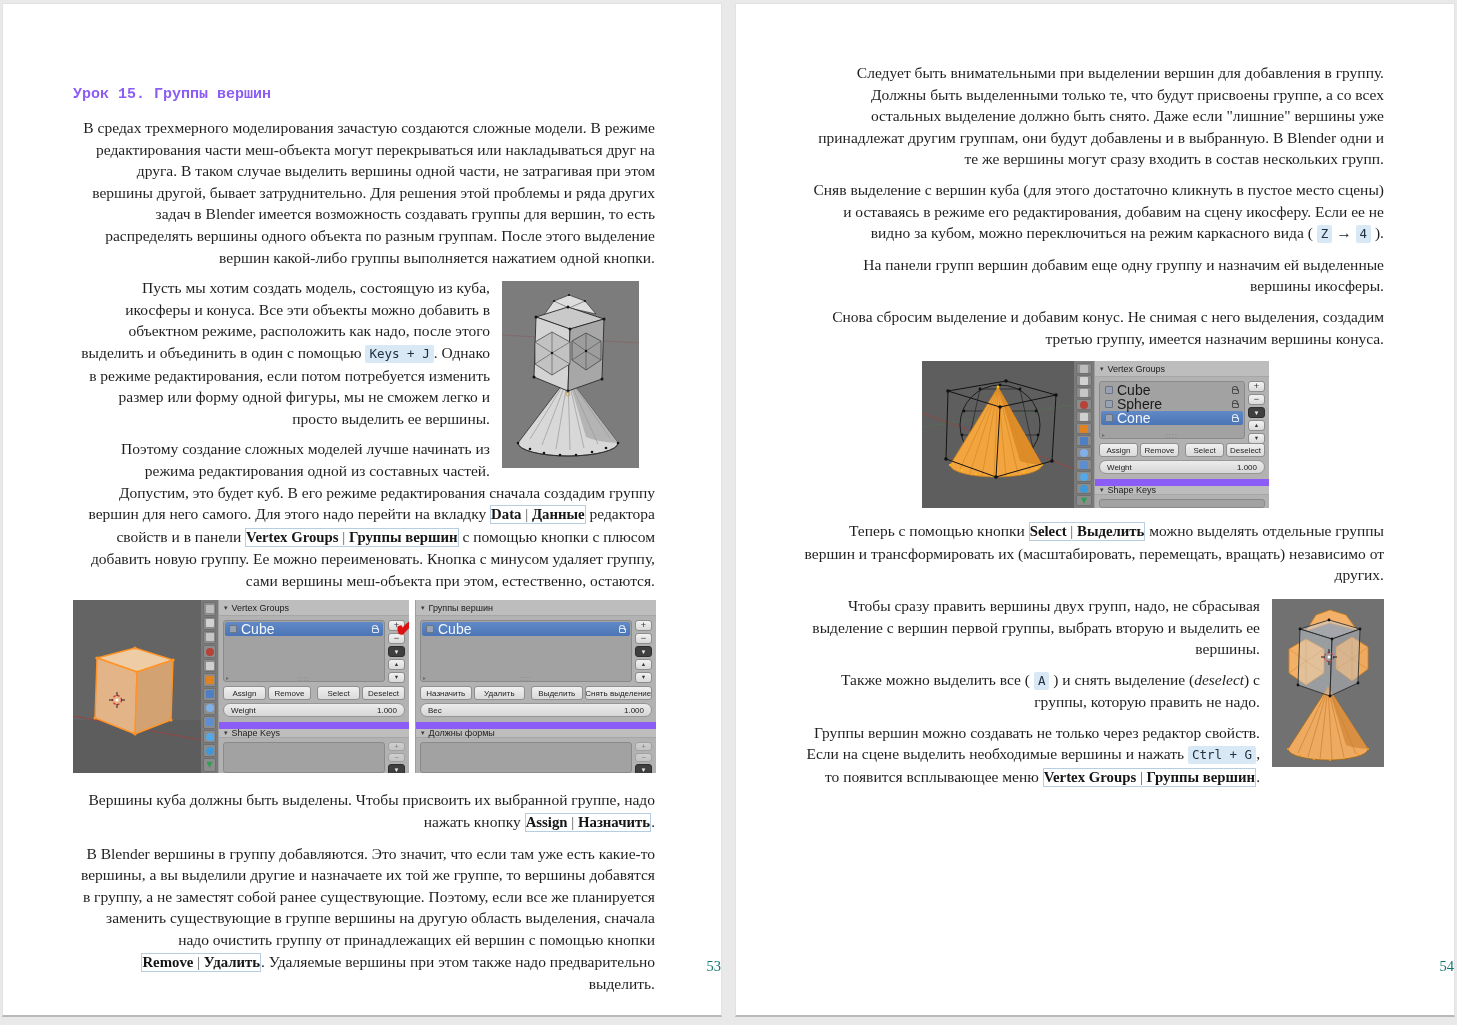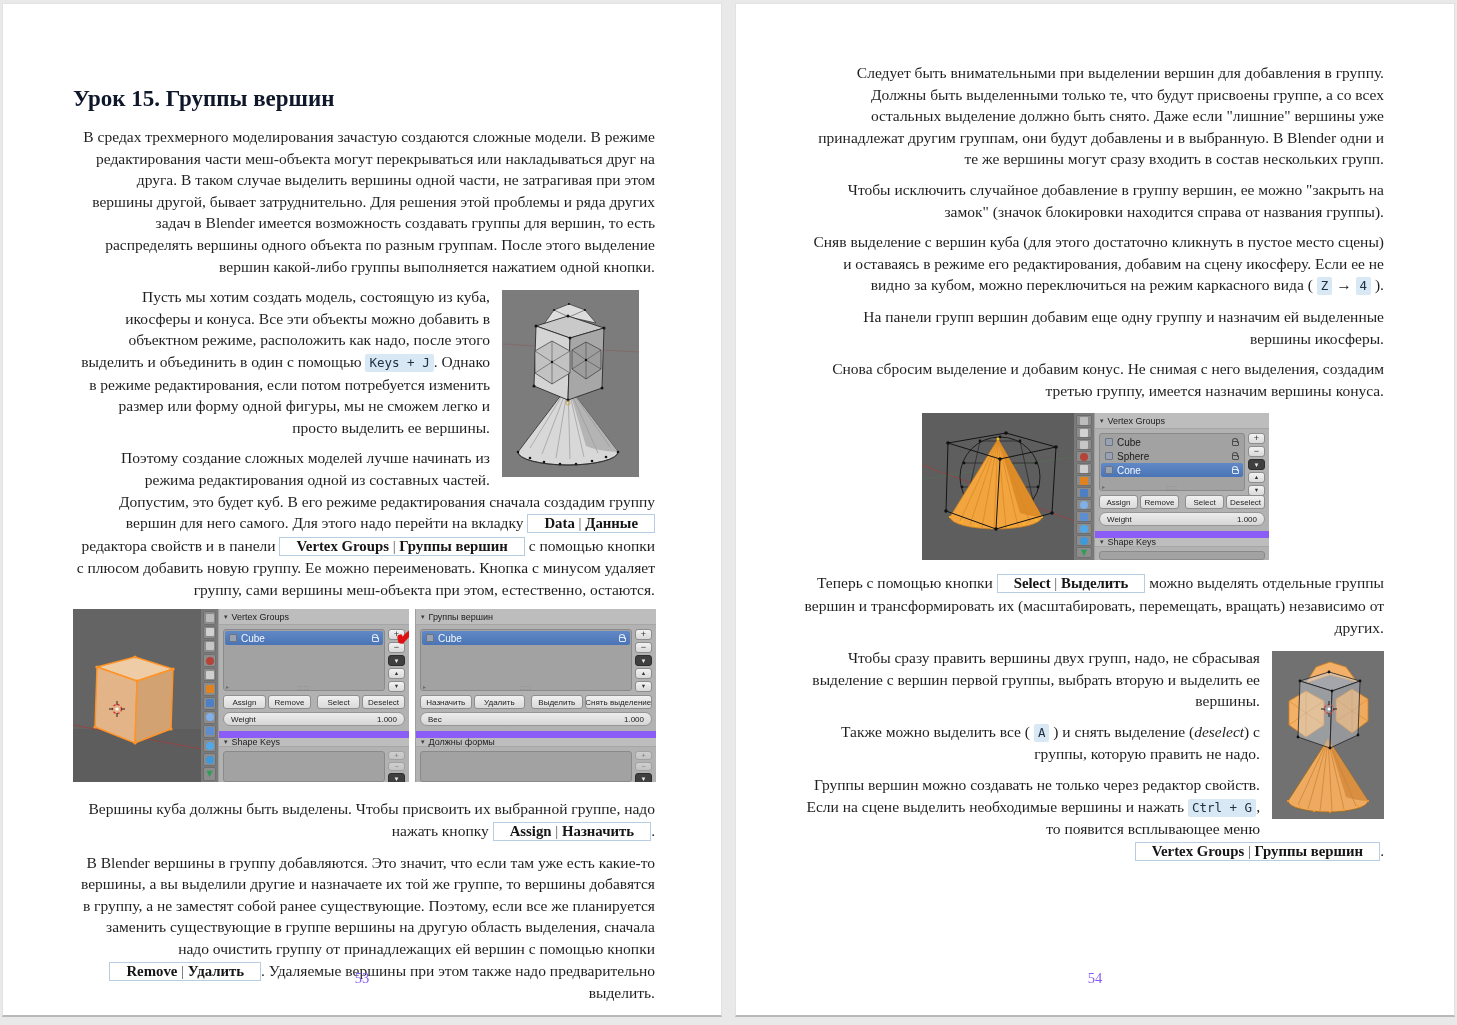--- a/index.html
+++ b/index.html
@@ -11,39 +11,39 @@
     color:#1f1f1f;
   }
   .page {
     position:absolute; top:3px; height:1014px; background:#ffffff;
     border:1px solid #e2e2e2; border-bottom:2px solid #b9b9b9;
   }
   #page-left  { left:2px;   width:720px; padding:58px 66px 0 70px; }
   #page-right { left:735px; width:720px; padding:58px 70px 0 66px; }
 
   h1.title {
-    font-family:Liberation Serif, serif;
-    font-size:23px; font-weight:bold; color:#0f172a;
+    font-family:Liberation Mono, monospace;
+    font-size:15px; font-weight:bold; color:#8b5cf6;
     margin:24px 0 14px;
   }
   p.body-par { margin:0 0 9px; font-size:15.5px; line-height:21.6px; text-align:right; }
 
   .kbd {
     font-family:"DejaVu Sans Mono","Liberation Mono",monospace;
     font-size:12.5px; background:#d8e8f4; color:#203040;
     padding:1px 4px 2px; border-radius:2px; white-space:nowrap;
   }
   .btnref {
-    border:1px solid #b6cde2; background:#fff; padding:0 16px 1px;
+    border:1px solid #b6cde2; background:#fff; padding:0 0 1px;
     white-space:nowrap; font-size:14.8px;
   }
   .btnref b { font-weight:bold; color:#151515; }
   .btnref .sep { color:#555; font-weight:normal; }
 
-  .pagenum { position:absolute; bottom:28px; left:0; right:0; text-align:center; font-size:14.5px; color:#8b5cf6; }
+  .pagenum { position:absolute; bottom:40px; left:0; right:0; text-align:right; font-size:14.5px; color:#0f766e; }
 
   
   .float-img { float:right; margin:4px 16px 8px 12px; }
   .float-img svg { display:block; }
 
   
   .bfig { display:flex; background:#fff; }
   #fig1 { width:583px; height:173px; margin:6px 0 16px; clear:both; }
   #fig2 { width:347px; height:147px; margin:12px 0 12px 120px; }
   .vp { position:relative; flex:none; }
@@ -78,21 +78,21 @@
   .bp-main { flex:1; padding:4px 4px 0; display:flex; flex-direction:column; min-height:0; }
   .bp-listwrap { display:flex; gap:3px; position:relative; flex:none; }
   #fig1 .bp-listwrap { height:62px; }
   #fig2 .bp-listwrap { height:58px; }
   .bp-list {
     flex:1; background:#a2a2a2; border:1px solid #8a8a8a; border-radius:3px;
     position:relative; overflow:hidden; padding-top:1px;
   }
   .bp-row { height:14px; display:flex; align-items:center; gap:4px; padding:0 4px; margin:0 1px; }
   .bp-row.selected { background:linear-gradient(#6189c7,#4a74b5); color:#f4f7fb; border-radius:2px; }
-  .bp-row-label { font-size:10px; }
+  .bp-row-label { font-size:14px; }
   .vg-icon { width:8px; height:8px; background:#99a2b2; border:1px solid #6b7480; border-radius:1px; flex:none; }
   .mini-lock { margin-left:auto; position:relative; width:7px; height:5px;
     border:1px solid #4d4d4d; border-radius:1px; margin-top:3px; flex:none; }
   .bp-row.selected .mini-lock { border-color:#dde6f2; }
   .mini-lock::before { content:""; position:absolute; left:-1px; top:-4px; width:4px; height:4px;
     border:1px solid #4d4d4d; border-bottom:none; border-radius:3px 3px 0 0; }
   .bp-row.selected .mini-lock::before { border-color:#dde6f2; }
   .bp-corner { position:absolute; left:2px; bottom:0; font-size:6px; color:#6e6e6e; }
   .bp-grip { position:absolute; left:50%; bottom:-1px; transform:translateX(-50%);
     font-size:7px; letter-spacing:1px; color:#7c7c7c; }
@@ -391,21 +391,20 @@
 
   <p class="body-par">Вершины куба должны быть выделены. Чтобы присвоить их выбранной группе, надо нажать кнопку <span class="btnref"><b>Assign</b><span class="sep"> | </span><b>Назначить</b></span>.</p>
   <p class="body-par">В Blender вершины в группу добавляются. Это значит, что если там уже есть какие-то вершины, а вы выделили другие и назначаете их той же группе, то вершины добавятся в группу, а не заместят собой ранее существующие. Поэтому, если все же планируется заменить существующие в группе вершины на другую область выделения, сначала надо очистить группу от принадлежащих ей вершин с помощью кнопки <span class="btnref"><b>Remove</b><span class="sep"> | </span><b>Удалить</b></span>. Удаляемые вершины при этом также надо предварительно выделить.</p>
 
   <div class="pagenum">53</div>
 </div>
 
 <div class="page" id="page-right">
 
   <p class="body-par">Следует быть внимательными при выделении вершин для добавления в группу. Должны быть выделенными только те, что будут присвоены группе, а со всех остальных выделение должно быть снято. Даже если "лишние" вершины уже принадлежат другим группам, они будут добавлены и в выбранную. В Blender одни и те же вершины могут сразу входить в состав нескольких групп.</p>
-  <p class="body-par">Чтобы исключить случайное добавление в группу вершин, ее можно "закрыть на замок" (значок блокировки находится справа от названия группы).</p>
   <p class="body-par">Сняв выделение с вершин куба (для этого достаточно кликнуть в пустое место сцены) и оставаясь в режиме его редактирования, добавим на сцену икосферу. Если ее не видно за кубом, можно переключиться на режим каркасного вида ( <span class="kbd">Z</span> → <span class="kbd">4</span> ).</p>
   <p class="body-par">На панели групп вершин добавим еще одну группу и назначим ей выделенные вершины икосферы.</p>
   <p class="body-par">Снова сбросим выделение и добавим конус. Не снимая с него выделения, создадим третью группу, имеется назначим вершины конуса.</p>
 
   <div class="bfig" id="fig2">
     <div class="vp" style="width:152px">
       <svg width="152" height="147" viewBox="0 0 152 147">
         <rect width="152" height="147" fill="#5e5e5e"></rect>
         <line x1="0" y1="52" x2="152" y2="108" stroke="#9c4040" stroke-width="1" opacity="0.8"></line>
         <line x1="0" y1="66" x2="152" y2="44" stroke="#4f7a4f" stroke-width="1" opacity="0.45"></line>

